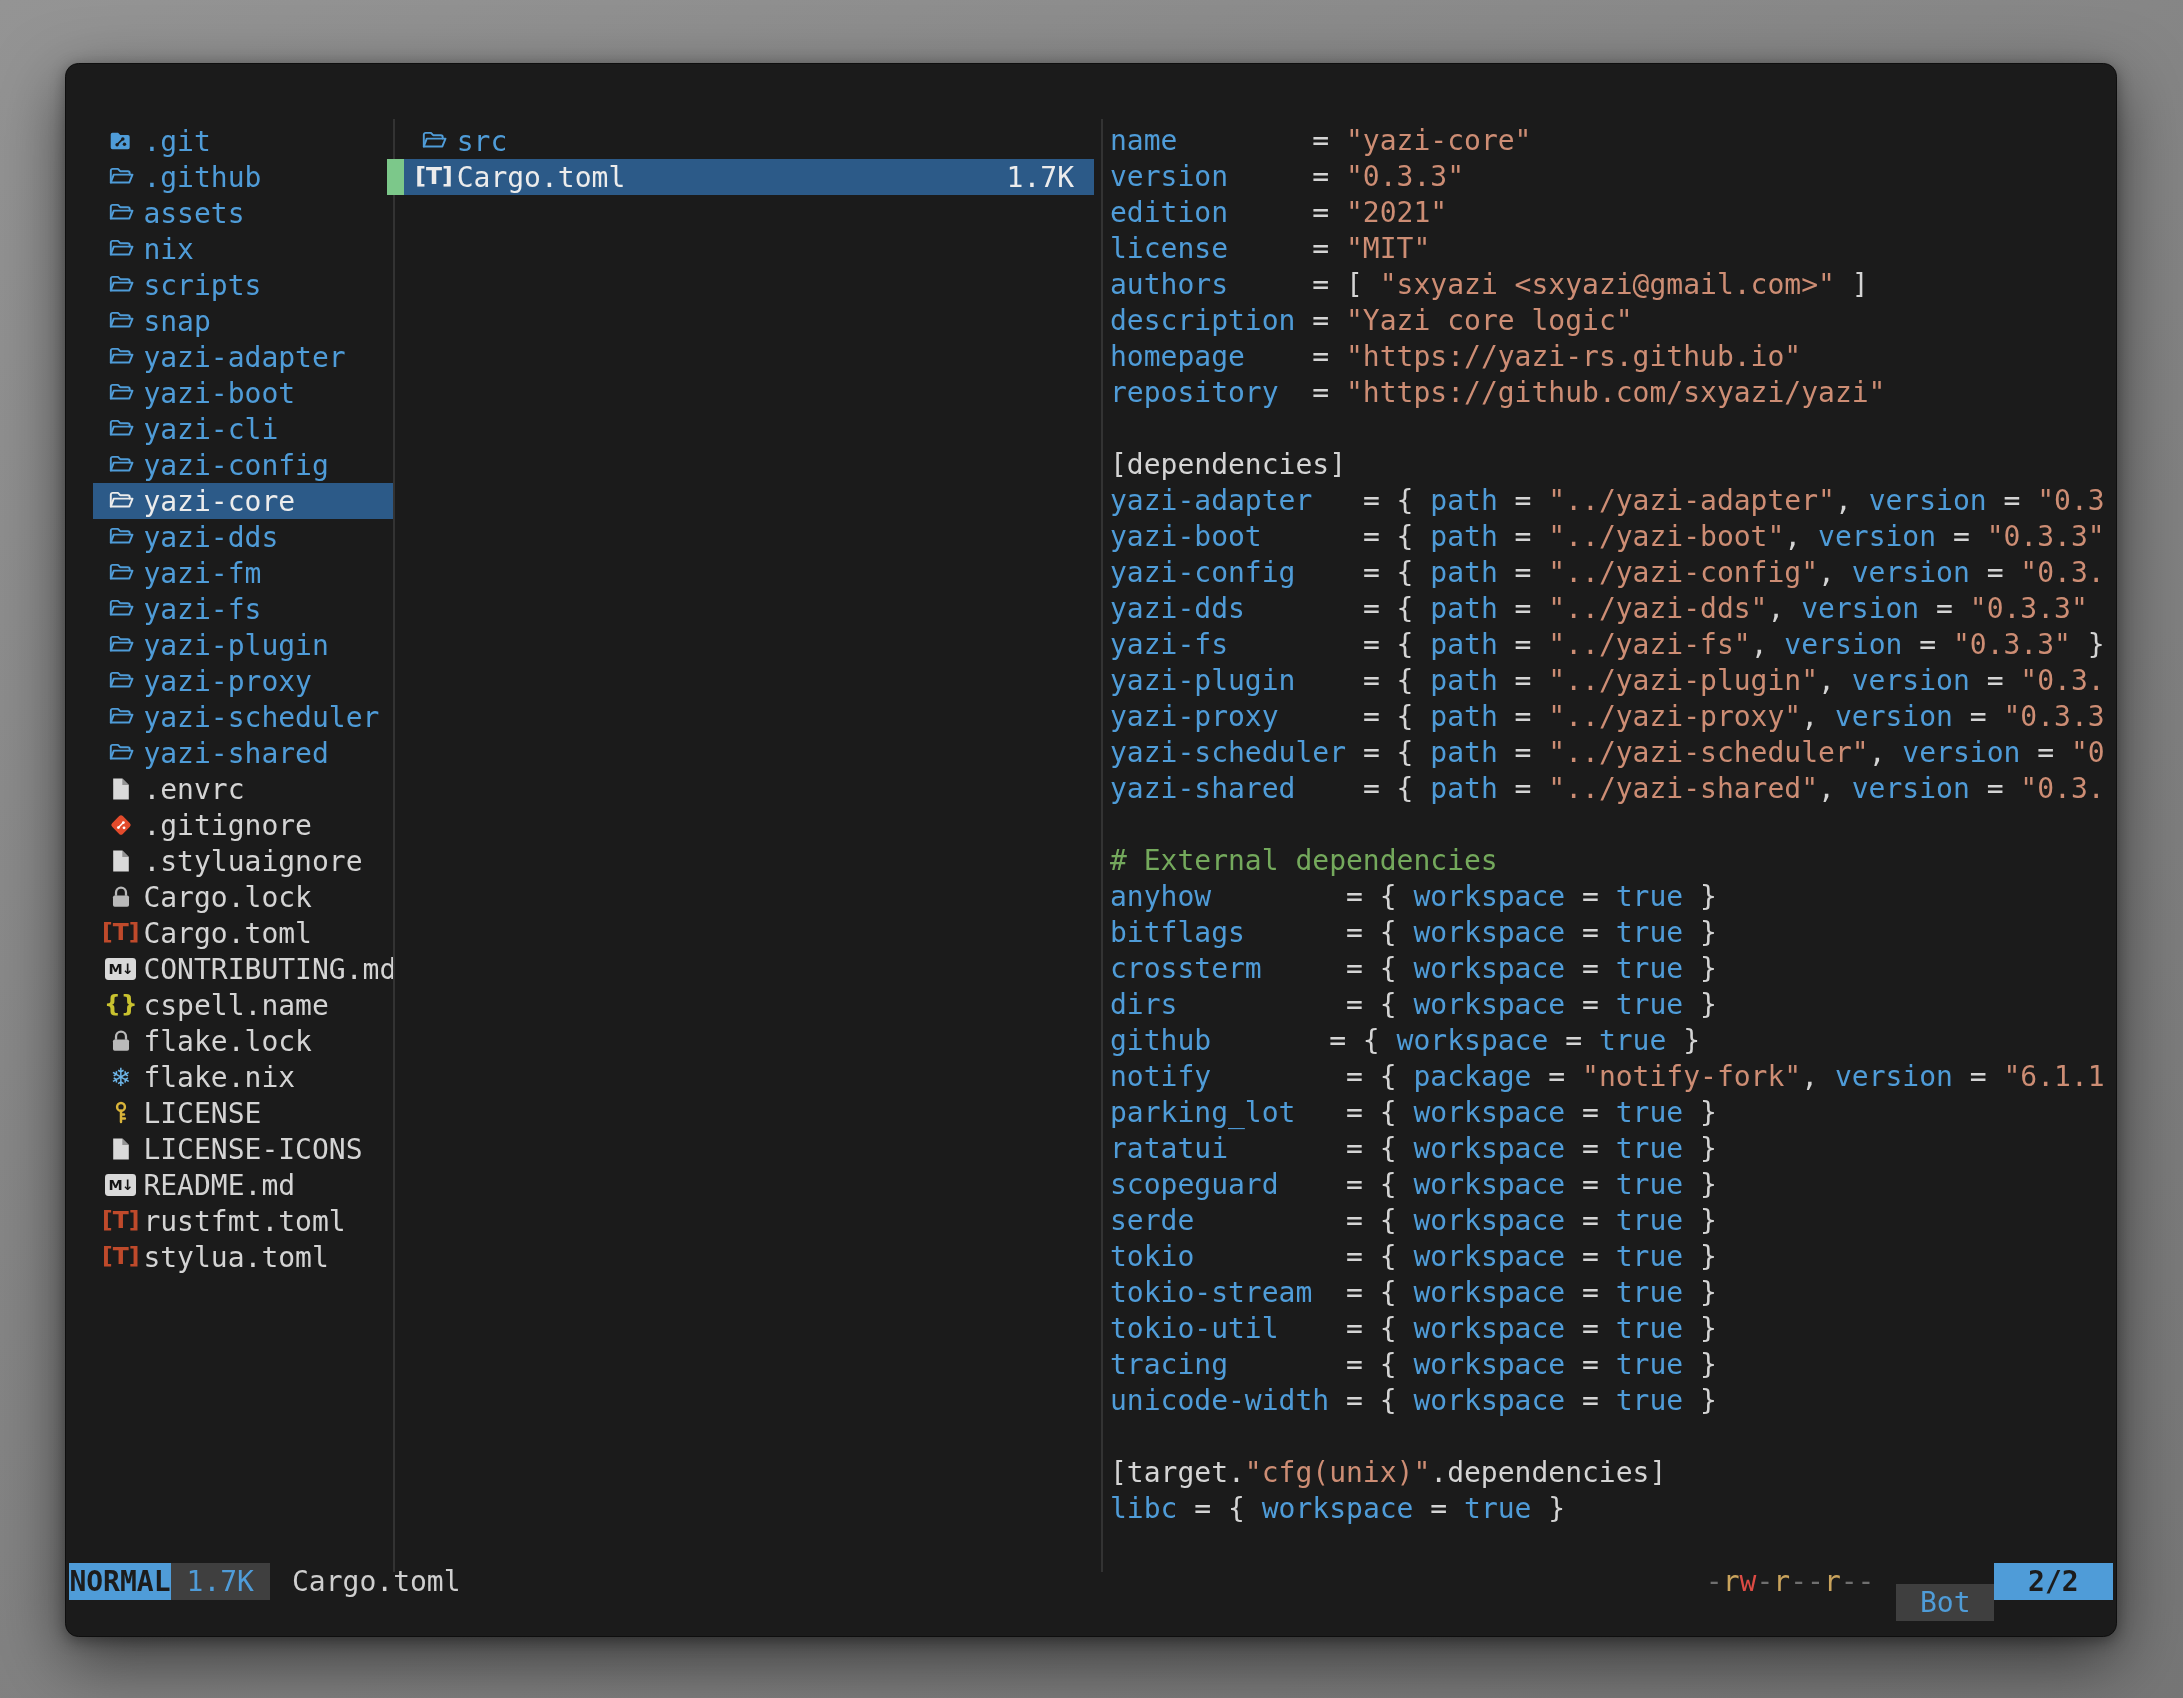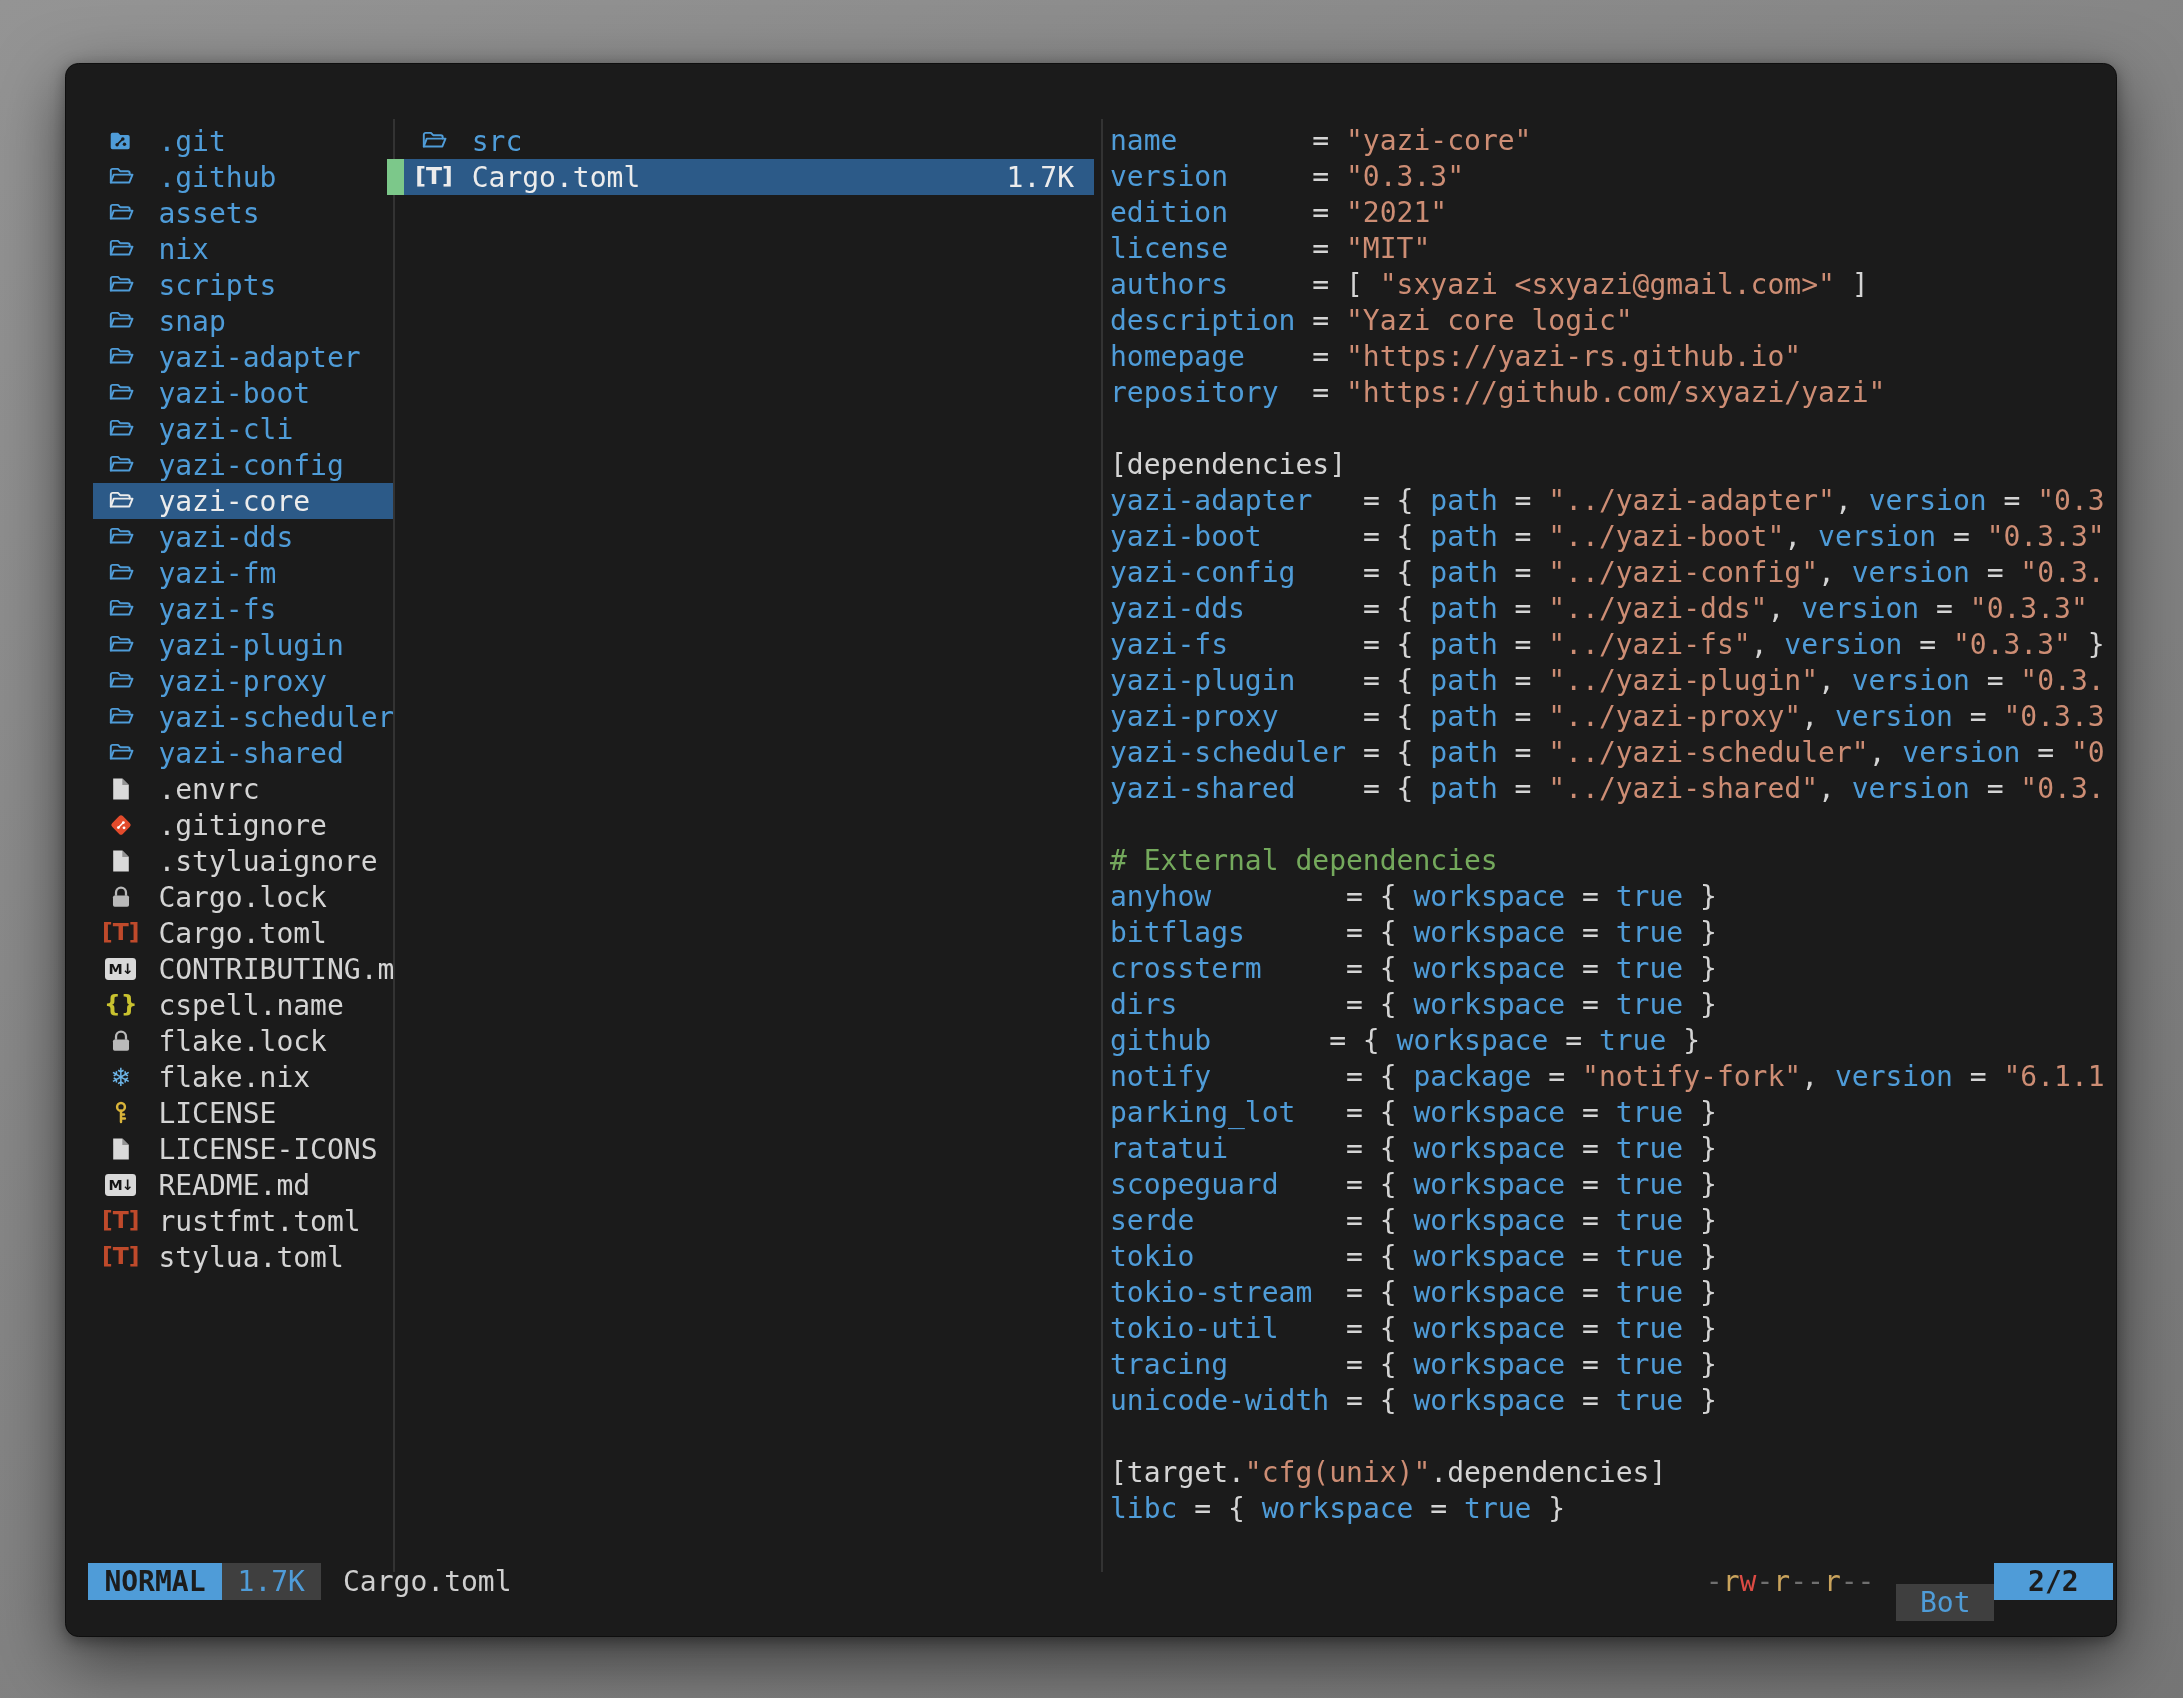--- a/index.html
+++ b/index.html
@@ -19,21 +19,21 @@
   .divider.d1 { left:327px; }
   .divider.d2 { left:1035px; }
 
   .pane { position:absolute; top:59px; }
   .pane-parent  { left:27px;  width:300px; }
   .pane-current { left:321px; width:707px; }
   .pane-preview { left:1044px; width:1005px; }
 
   .row {
     position:relative; height:36px; display:flex; align-items:center;
-    font-size:28px; white-space:pre; overflow:hidden; padding-left:11.7px;gap:15px;
+    font-size:28px; white-space:pre; overflow:hidden; padding-left:11.7px;
   }
   .pane-current .row { padding-left:31px; }
   .row.selected { background:var(--selbg); }
   .pane-current .row.selected::before {
     content:""; position:absolute; left:0; top:0; bottom:0; width:17px;
     background:var(--marker); z-index:2;
   }
   .icon {
     display:inline-flex; width:32px; flex:none; justify-content:center; align-items:center;
     margin-right:6.7px; font-family:"DejaVu Sans", sans-serif;
@@ -61,21 +61,21 @@
   .tk-p { color:var(--fg); }
   .tk-c { color:var(--comment); }
 
   .statusbar {
     position:absolute; left:3.4px; right:3.4px; top:1499px; height:37px;
     display:flex; align-items:center; justify-content:space-between;
     font-size:28px;
   }
   .sb-left, .sb-right { display:flex; align-items:center; height:37px; }
   .badge { display:inline-flex; align-items:center; justify-content:center; height:37px; }
-  .badge.mode { background:var(--accent); color:var(--bdark); font-weight:bold; padding:0 16px;margin-left:19px; }
+  .badge.mode { background:var(--accent); color:var(--bdark); font-weight:bold; padding:0 0; }
   .badge.size-badge { background:var(--bgray); color:var(--accent); padding:0 16px; }
   .sb-filename { color:#cfcfcf; margin-left:22px; }
   .sb-perms { margin-right:22px; }
   .perm-d { color:var(--dim); }
   .perm-r { color:var(--gold); }
   .perm-w { color:var(--red); }
   .badge.pos  { background:var(--bgray); color:var(--accent); padding:0 23.5px;margin-top:42px; }
   .badge.page { background:var(--accent); color:var(--bdark); font-weight:bold; padding:14px 34px; }
 </style>
 </head>

